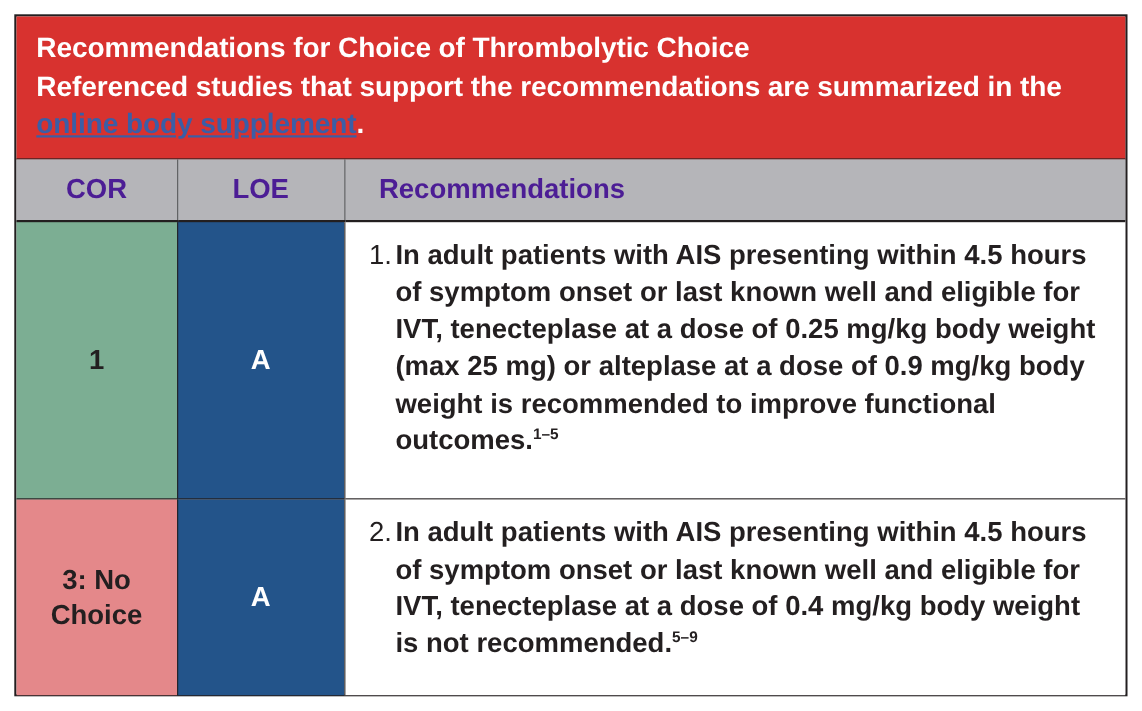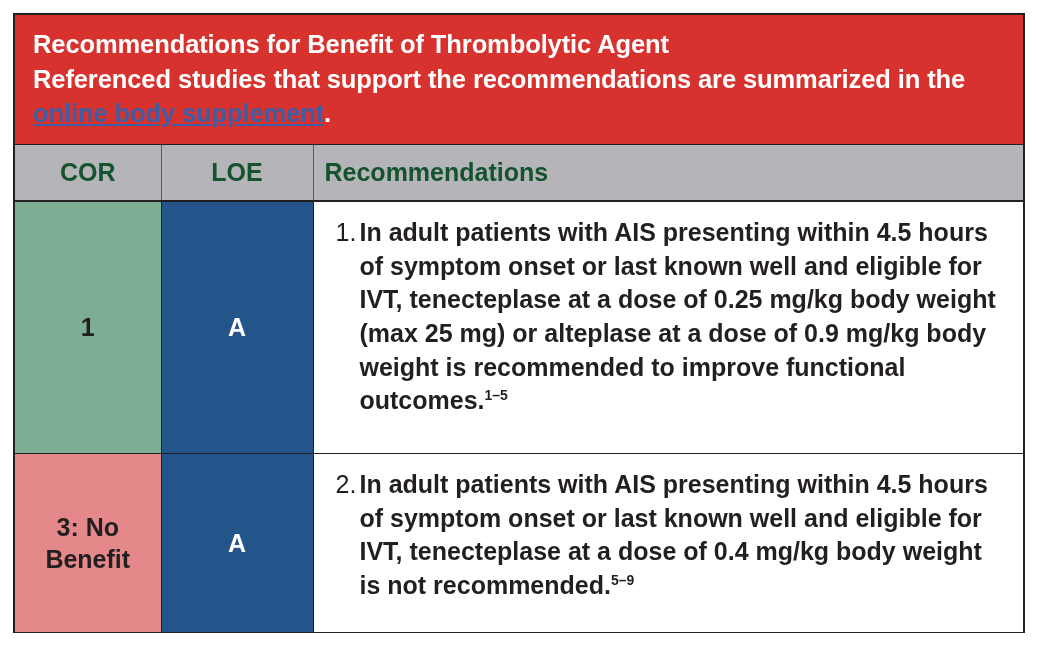--- a/index.html
+++ b/index.html
@@ -60,33 +60,33 @@
     width: 100%;
     border-collapse: collapse;
     table-layout: fixed;
   }
   table.rec-table col.col-cor  { width: 146px; }
   table.rec-table col.col-loe  { width: 152px; }
   table.rec-table col.col-rec  { width: auto;  }
 
   thead th {
     background: #b5b5b9;
-    color: #14532d;
+    color: #4c1d95;
     font-size: 25px;
     font-weight: bold;
     height: 55px;
     padding: 0;
     border-bottom: 2px solid #231f20;
     border-right: 1px solid #58595b;
     text-align: center;
     vertical-align: middle;
   }
   thead th.th-rec {
     text-align: left;
-    padding-left: 11px;
+    padding-left: 31px;
     border-right: none;
   }
 
   tbody td {
     padding: 0;
     vertical-align: middle;
     border-right: 1px solid #231f20;
   }
   tbody tr + tr td {
     border-top: 1px solid #231f20;
@@ -138,21 +138,21 @@
 </style>
 </head>
 <body>
 
 <div id="page">
 
   <div class="table-frame">
 
     <div class="banner" style="background: rgb(216, 50, 47);">
       <p class="banner-text" style="color: rgb(255, 255, 255);">
-        <span>Recommendations for Benefit of Thrombolytic Agent</span><br>
+        <span>Recommendations for Choice of Thrombolytic Choice</span><br>
         <span>Referenced studies that support the recommendations are summarized in the </span><a class="banner-link" href="#" style="color: rgb(59, 94, 166);">online body supplement</a><span>.</span>
       </p>
     </div>
 
     <table class="rec-table">
       <colgroup>
         <col class="col-cor">
         <col class="col-loe">
         <col class="col-rec">
       </colgroup>
@@ -172,21 +172,21 @@
             <div class="rec-body">
               <div class="rec-item">
                 <span class="rec-num">1.</span>
                 <span class="rec-text"><span>In adult patients with AIS presenting within 4.5 hours of symptom onset or last known well and eligible for IVT, tenecteplase at a dose of 0.25 mg/kg body weight (max 25 mg) or alteplase at a dose of 0.9 mg/kg body weight is recommended to improve functional outcomes.</span><sup>1–5</sup></span>
               </div>
             </div>
           </td>
         </tr>
 
         <tr class="row-2">
-          <td class="cell-cor" id="cor-cell-2" style="background: rgb(228, 136, 138);">3: No Benefit</td>
+          <td class="cell-cor" id="cor-cell-2" style="background: rgb(228, 136, 138);">3: No Choice</td>
           <td class="cell-loe" id="loe-cell-2" style="background: rgb(35, 84, 138);">A</td>
           <td class="cell-rec">
             <div class="rec-body">
               <div class="rec-item">
                 <span class="rec-num">2.</span>
                 <span class="rec-text"><span>In adult patients with AIS presenting within 4.5 hours of symptom onset or last known well and eligible for IVT, tenecteplase at a dose of 0.4 mg/kg body weight is not recommended.</span><sup>5–9</sup></span>
               </div>
             </div>
           </td>
         </tr>

